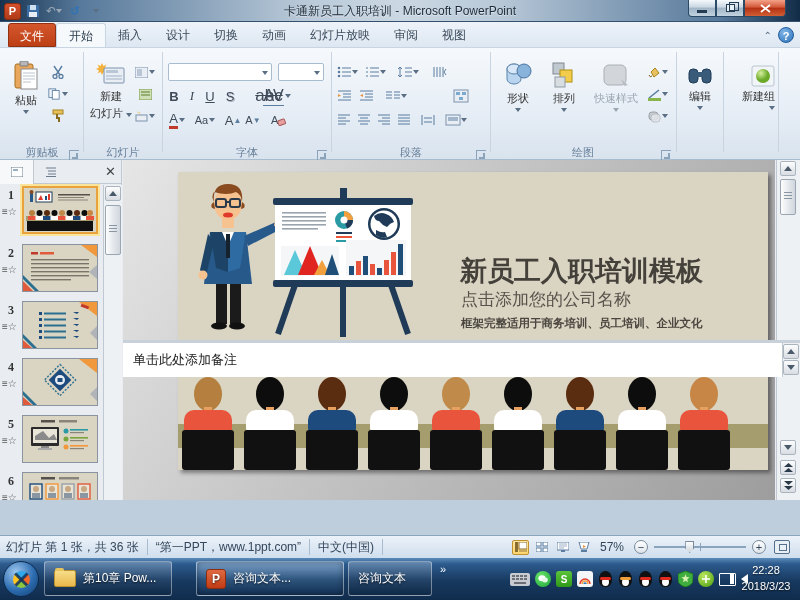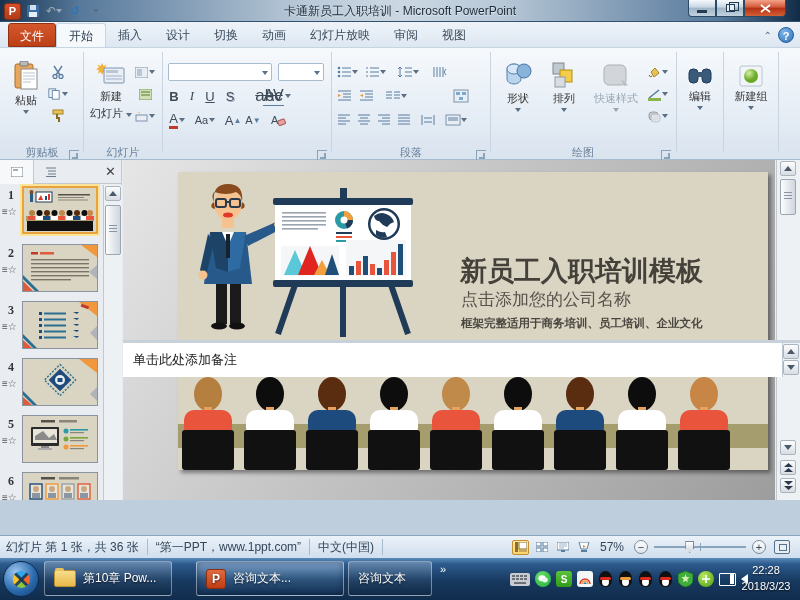--- a/index.html
+++ b/index.html
@@ -274,20 +274,21 @@
       <div class="smallico" style="left:80px; top:56px; width:18px;">
           <span class="fontletter" style="font-size:11px;">A</span>
           <span style="font-size:8px; color:#5a7da0;">▼</span>
         </div>
       <div class="smallico" style="left:104px; top:56px;">
         <svg class="mi" width="16" height="14" viewBox="0 0 16 14">
             <text x="1" y="11" font-size="11" fill="#3f4b59" font-family="sans-serif">A</text>
             <rect x="8" y="7" width="7" height="5" rx="1" fill="#e8a0a0" stroke="#a85a5a" transform="rotate(-20 11 9)"></rect>
           </svg>
       </div>
+      <div class="glabel">字体</div>
       <div class="launcher"></div>
     </div>
     <div class="gsep" style="left:331px;"></div>
 
     <div class="rgroup" style="left:333px; width:156px;">
       <div class="smallico" style="left:2px; top:8px; width:24px;">
         <svg class="mi" width="15" height="12" viewBox="0 0 15 12">
             <circle cx="2" cy="2" r="1.3" fill="#5a7da0"></circle>
             <circle cx="2" cy="6" r="1.3" fill="#5a7da0"></circle>
             <circle cx="2" cy="10" r="1.3" fill="#5a7da0"></circle>
@@ -438,21 +439,21 @@
           <rect x="15" y="4" width="9" height="14" rx="4" fill="#3a5a7a" stroke="#1f3b57"></rect>
           <rect x="10" y="7" width="6" height="5" fill="#3a5a7a"></rect>
         </svg>
         <span>编辑</span>
         <span class="caret"></span>
       </div>
     </div>
     <div class="gsep" style="left:723px;"></div>
 
     <div class="rgroup" style="left:725px; width:52px;">
-      <div class="bigbtn" style="left:2px; top:10px; width:48px;">
+      <div class="bigbtn" style="left:2px; top:10px; width:48px;align-items:flex-end;">
         <svg class="mi" width="24" height="22" viewBox="0 0 24 22">
           <rect x="1" y="1" width="22" height="20" rx="2" fill="#f2f5f8" stroke="#b8c4d0"></rect>
           <circle cx="12" cy="11" r="7" fill="url(#gorb)"></circle>
           <defs>
               <radialGradient id="gorb" cx=".35" cy=".3">
                 <stop offset="0" stop-color="#d8f0a0"></stop>
                 <stop offset="1" stop-color="#6aaa28"></stop>
               </radialGradient>
             </defs>
         </svg>

